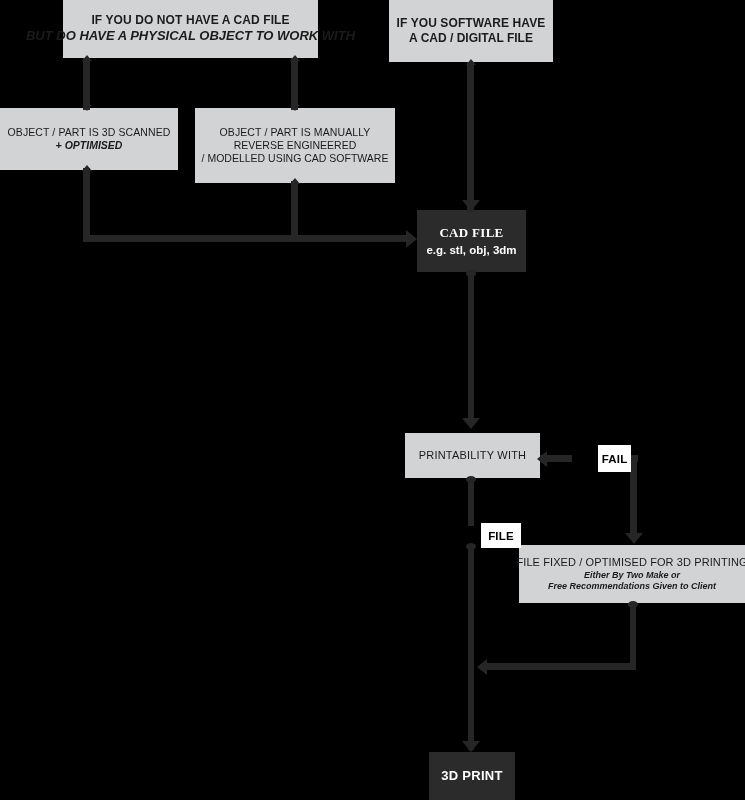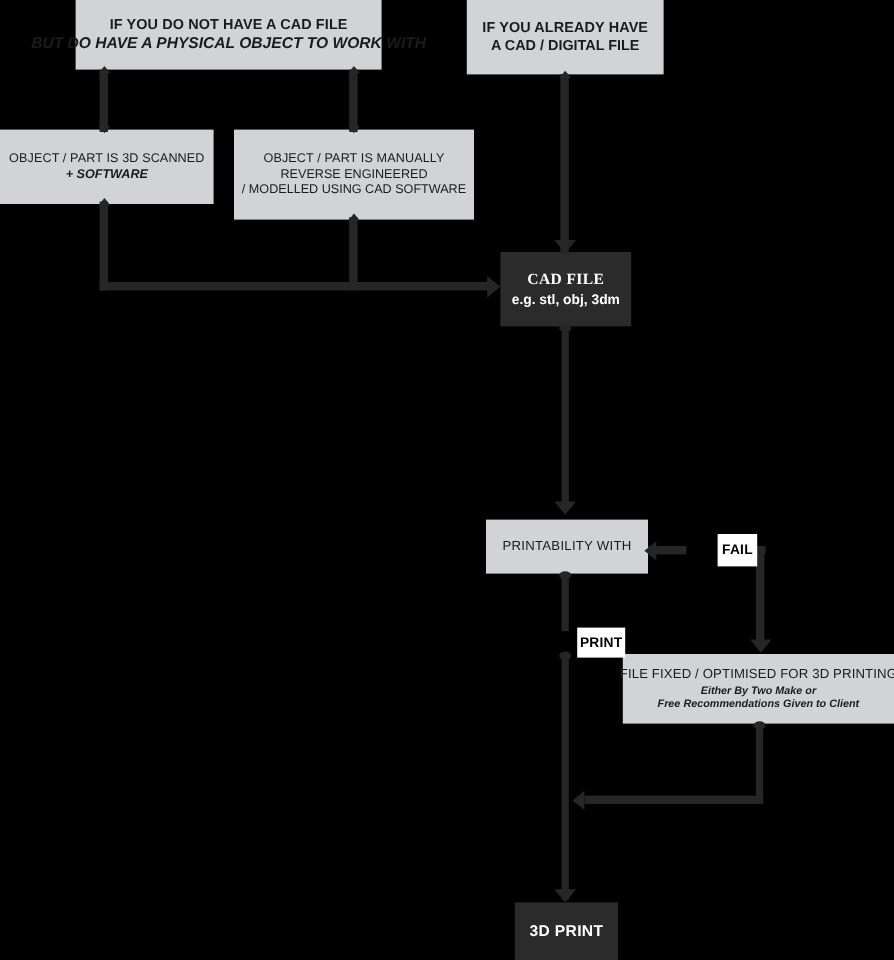--- a/index.html
+++ b/index.html
@@ -205,27 +205,27 @@
   <div class="conn" style="left:468px; top:545px; width:6px; height:205px;"></div>
   <div class="cap" style="left:466px; top:543px; width:10px; height:7px;"></div>
   <div class="arrow down" style="left:462px; top:741px;"></div>
 
   <div class="node light" id="node-no-cad" style="left:63px; top:0px; width:255px; height:58px;">
     <div class="l1">IF YOU DO NOT HAVE A CAD FILE</div>
     <div class="l2 ital">BUT DO HAVE A PHYSICAL OBJECT TO WORK WITH</div>
   </div>
 
   <div class="node light" id="node-have-cad" style="left:389px; top:0px; width:164px; height:62px;">
-    <div class="l1">IF YOU ALREADY HAVE</div>
+    <div class="l1">IF YOU SOFTWARE HAVE</div>
     <div class="l2">A CAD / DIGITAL FILE</div>
   </div>
 
   <div class="node light" id="node-scanned" style="left:0px; top:108px; width:178px; height:62px;">
     <div class="l1">OBJECT / PART IS 3D SCANNED</div>
-    <div class="l2 ital">+ SOFTWARE</div>
+    <div class="l2 ital">+ OPTIMISED</div>
   </div>
 
   <div class="node light" id="node-modelled" style="left:195px; top:108px; width:200px; height:75px;">
     <div class="l1">OBJECT / PART IS MANUALLY</div>
     <div class="l2">REVERSE ENGINEERED</div>
     <div class="l3">/ MODELLED USING CAD SOFTWARE</div>
   </div>
 
   <div class="node dark" id="node-cad-file" style="left:417px; top:210px; width:109px; height:62px;">
     <div class="l1">CAD FILE</div>
@@ -240,20 +240,20 @@
     <div class="l1">FILE FIXED / OPTIMISED FOR 3D PRINTING</div>
     <div class="l2">Either By Two Make or</div>
     <div class="l3">Free Recommendations Given to Client</div>
   </div>
 
   <div class="node dark" id="node-3d-print" style="left:429px; top:752px; width:86px; height:48px;">
     <div class="l1">3D PRINT</div>
   </div>
 
   <div class="chip" style="left:452px; top:523px; width:40px; height:25px;">
-    <span>PRINT</span>
+    <span>FILE</span>
   </div>
 
   <div class="chip" style="left:569px; top:445px; width:33px; height:27px;">
     <span>FAIL</span>
   </div>
 
 </div>
 
 </body></html>

